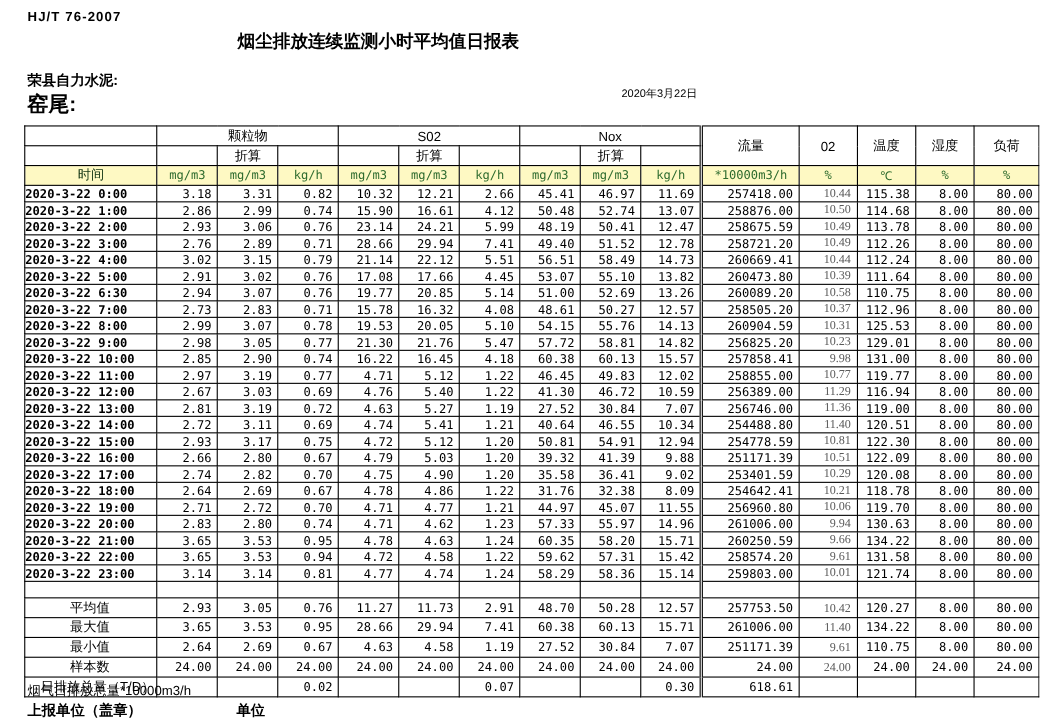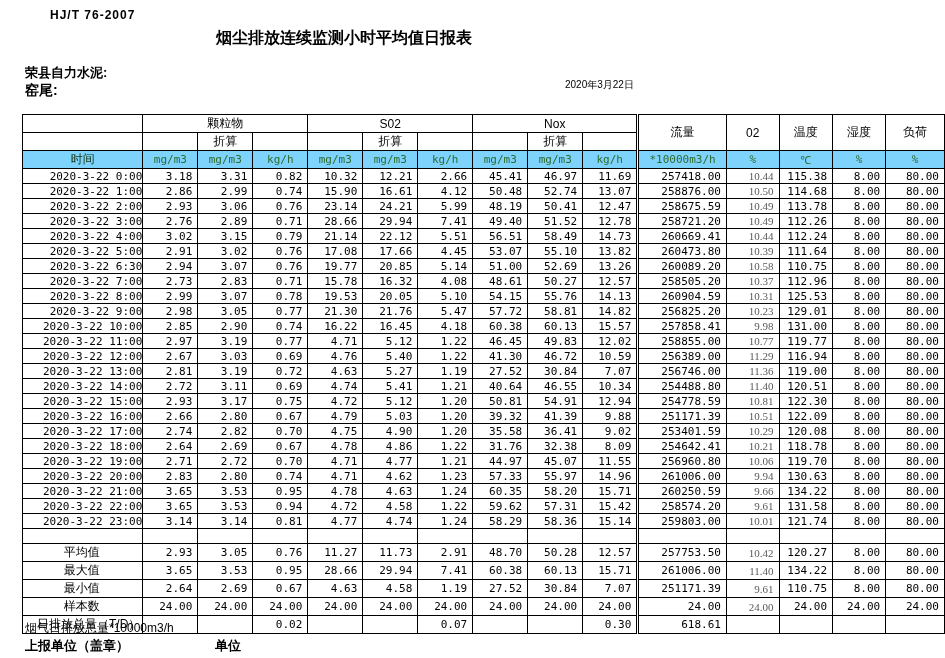--- a/index.html
+++ b/index.html
@@ -1,30 +1,30 @@
 <!DOCTYPE html>
 <html><head>
 <meta charset="utf-8">
 <style>
   * { box-sizing: border-box; }
   html,body { margin:0; padding:0; background:#fff; }
   body { width:945px; height:658px; position:relative; font-family:"Liberation Sans", sans-serif; color:#000; }
 
-  .std-no   { position:absolute; left:25px; top:8px;  font-size:12px; font-weight:bold; letter-spacing:1px;margin-left:25px; }
+  .std-no   { position:absolute; left:25px; top:8px;  font-size:12px; font-weight:bold; letter-spacing:1px; }
   .title    { position:absolute; left:344px; top:28px; transform:translateX(-50%); font-size:16px; font-weight:bold; white-space:nowrap; }
   .company  { position:absolute; left:25px; top:64px; font-size:13px; font-weight:bold; }
-  .station  { position:absolute; left:25px; top:82px; font-size:14px; font-weight:bold; }
+  .station  { position:absolute; left:25px; top:82px; font-size:19px; font-weight:bold; }
   .date     { position:absolute; left:565px; top:78px; font-size:10px; }
 
   table { border-collapse:collapse; table-layout:fixed; position:absolute; left:22px; top:114px; }
   td { border:1px solid #000; font:11px "DejaVu Sans Mono", monospace; height:15px; padding:0 5px 0 0; overflow:hidden; white-space:nowrap; }
   thead td { text-align:center; font-family:"Liberation Sans", sans-serif; font-size:12px; padding:0; height:14px; }
   .num  { text-align:right; }
-  .time { text-align:right; padding:0; }
-  .unitrow td { background:#7dd3fc; color:#2e6b2e; text-align:center; height:17px; font:11px "DejaVu Sans Mono", monospace; padding:0; }
+  .time { text-align:left; padding:0;font-weight:bold; }
+  .unitrow td { background:#fef9c3; color:#2e6b2e; text-align:center; height:17px; font:11px "DejaVu Sans Mono", monospace; padding:0; }
   .unitrow td.time { font-family:"Liberation Sans", sans-serif; font-size:12px; color:#113311; }
   .dbl { border-left:3px double #000;margin-top:48px; }
   .o2  { color:#5a5a5a; font-family:"Liberation Serif", serif; }
   .rowlabel { text-align:center; font-family:"Liberation Sans", sans-serif; font-size:12px; padding:0 2px 0 0; }
   .rowlabel.left { text-align:left; padding-left:14px; }
   .sumrow td { height:16px; }
 
   .foot1 { position:absolute; left:25px; top:620px; font-size:12px; }
   .foot2 { position:absolute; left:25px; top:637px; font-size:13px; font-weight:bold; }
   .foot3 { position:absolute; left:215px; top:637px; font-size:13px; font-weight:bold; }

